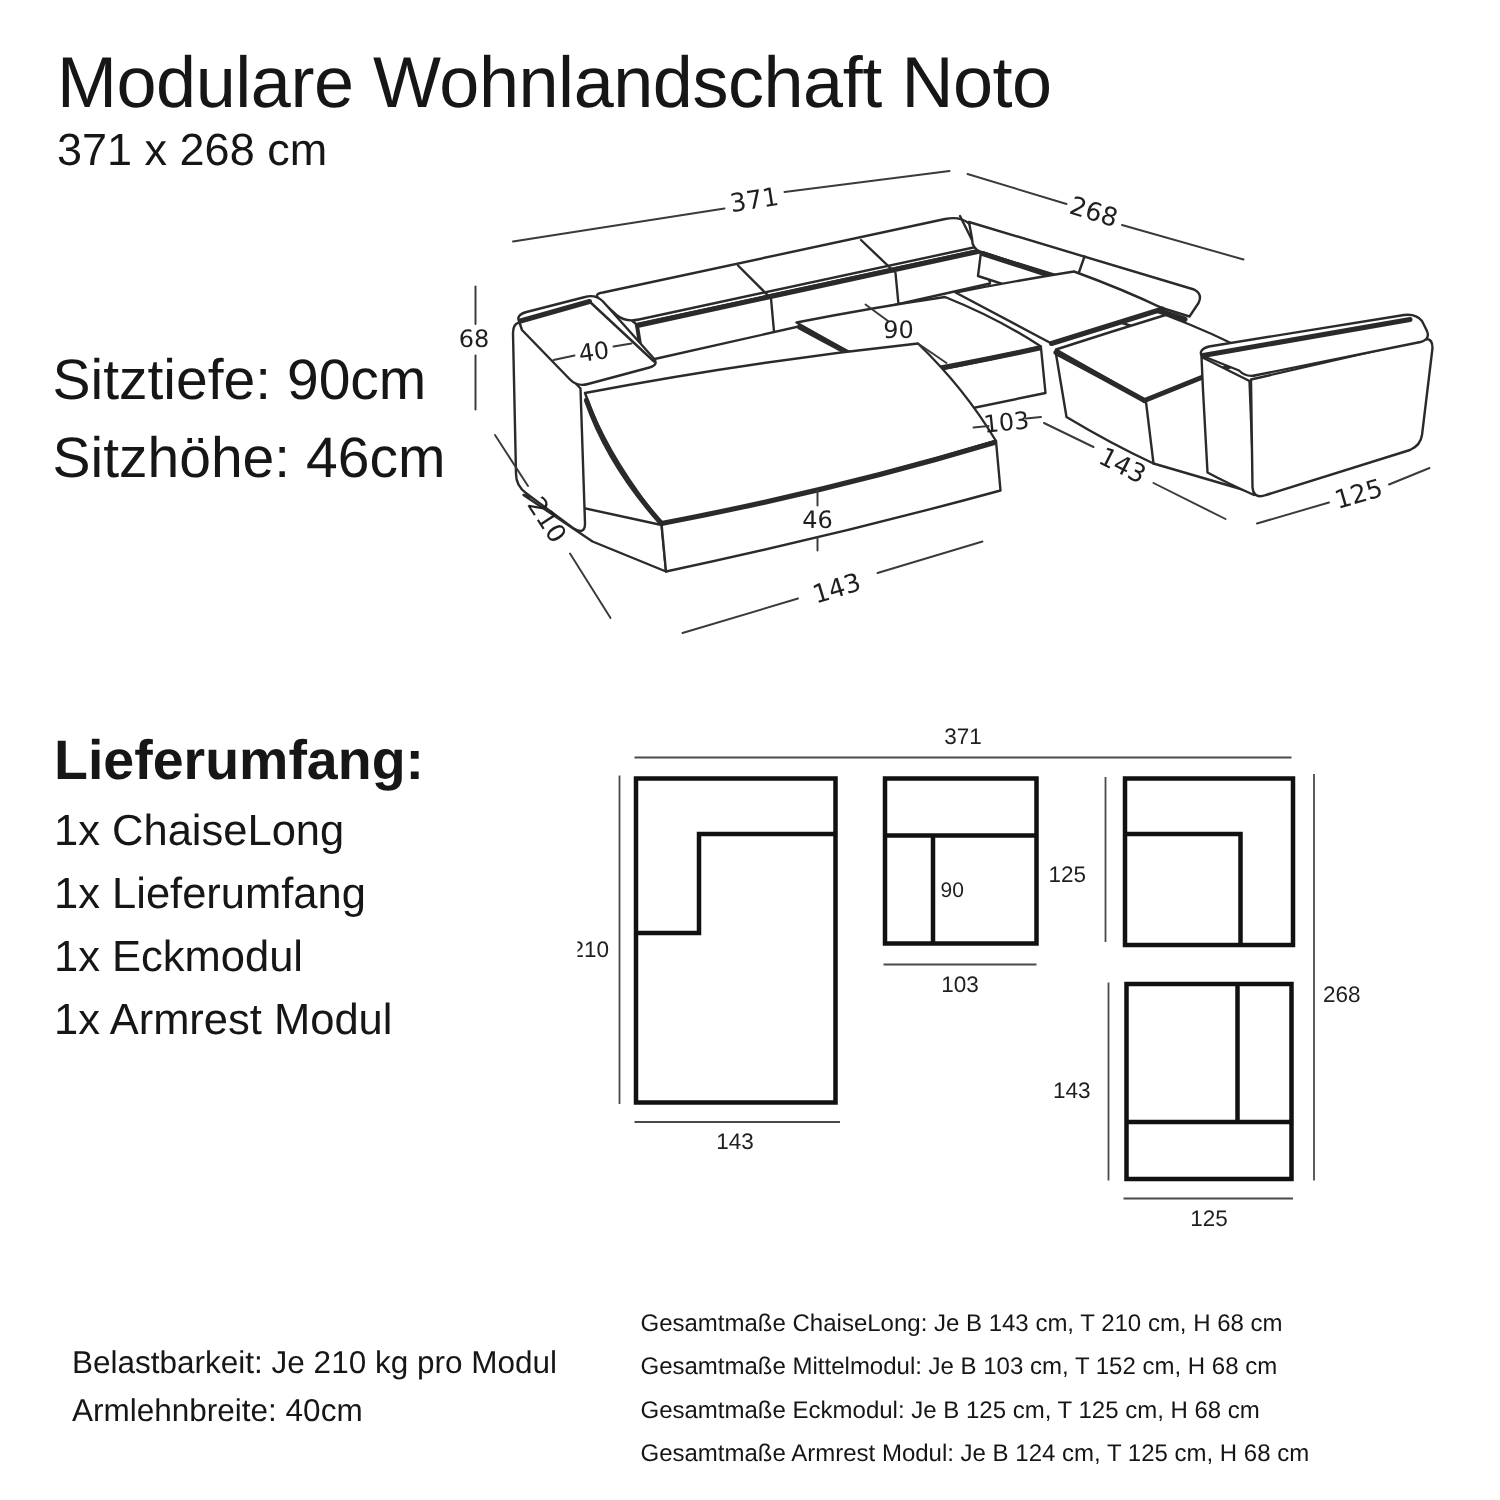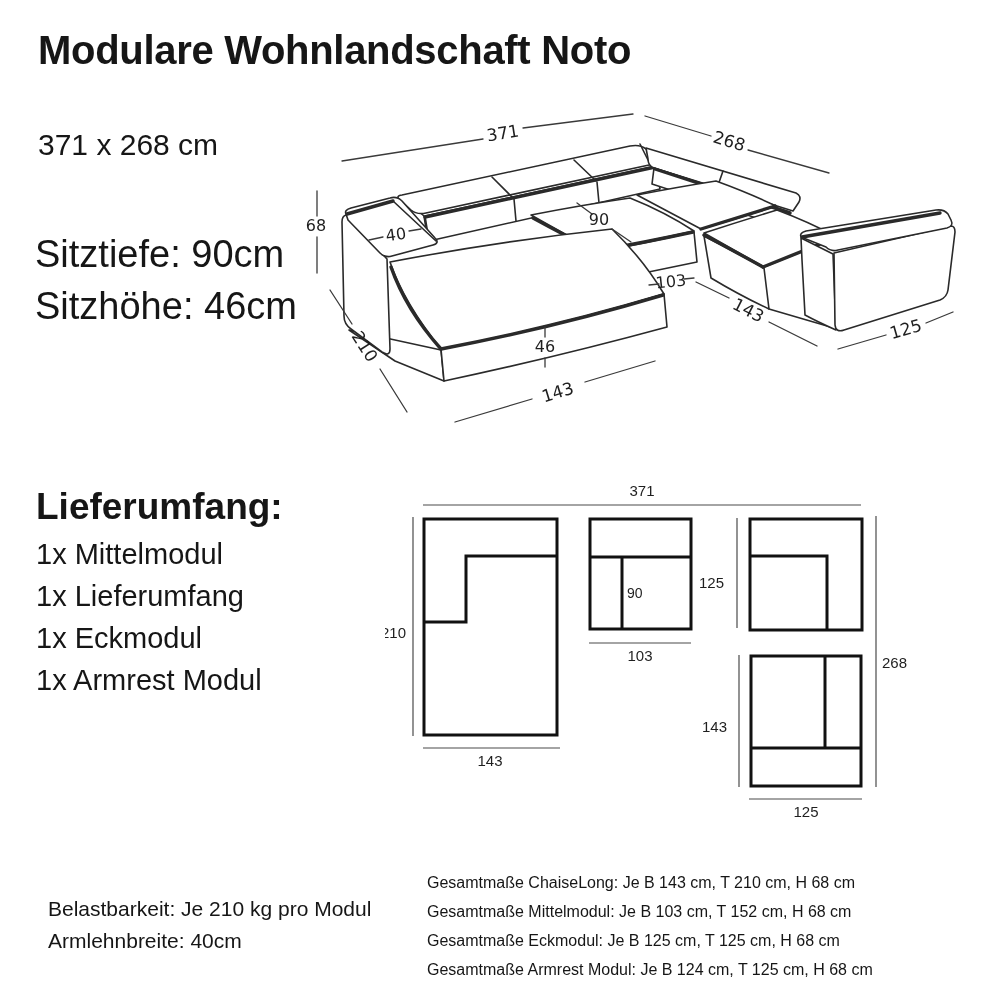--- a/index.html
+++ b/index.html
@@ -1,22 +1,22 @@
 <!DOCTYPE html>
 <html><head>
 <meta charset="utf-8">
 <style>
   html,body{margin:0;padding:0;}
   body{
     width:1000px;height:1000px;position:relative;background:#ffffff;
     font-family:"Liberation Sans",sans-serif;color:#161616;overflow:hidden;
   }
   .abs{position:absolute;}
-  .title{left:38px;top:28px;font-size:40px;font-weight:700;letter-spacing:-0.3px;}
-  .subtitle{left:38px;top:84px;font-size:30px;font-weight:400;margin-top:44px;}
+  .title{left:38px;top:28px;font-size:48px;font-weight:400;letter-spacing:-0.3px;}
+  .subtitle{left:38px;top:84px;font-size:30px;font-weight:400;}
   .specs{left:35px;top:228px;font-size:38px;line-height:52px;}
   .delivery-heading{left:36px;top:486px;font-size:37px;font-weight:700;}
   .delivery-list{left:36px;top:533px;font-size:29px;line-height:42px;}
   .footer-left{left:48px;top:893px;font-size:21px;line-height:32px;}
   .footer-right{left:427px;top:868px;font-size:16px;line-height:29px;}
 
   svg text{fill:#1f1f1f;}
   .iso-label{font-family:"DejaVu Sans",sans-serif;font-size:16px;}
   .iso-label-lg{font-family:"DejaVu Sans",sans-serif;font-size:17px;}
   .plan-label{font-family:"Liberation Sans",sans-serif;font-size:15px;}
@@ -145,21 +145,21 @@
     <text class="iso-label-lg" x="364" y="352" text-anchor="middle" transform="rotate(57 364 347)">210</text>
 
     <path class="dim" d="M455,422 L532,399"></path>
       <path class="dim" d="M585,382 L655,361"></path>
     <text class="iso-label-lg" x="558" y="398" text-anchor="middle" transform="rotate(-17 558 393)">143</text>
   </g>
 </svg>
 
 <div class="abs delivery-heading">Lieferumfang:</div>
 <div class="abs delivery-list">
-  <div>1x Mittelmodul</div>
+  <div>1x ChaiseLong</div>
   <div>1x Lieferumfang</div>
   <div>1x Eckmodul</div>
   <div>1x Armrest Modul</div>
 </div>
 
 <svg class="abs" style="left:385px;top:475px;" width="530" height="355" viewBox="385 475 530 355">
 
   <path class="plan-dim" d="M423,505 L861,505"></path>
   <text class="plan-label" x="642" y="496" text-anchor="middle">371</text>
 

